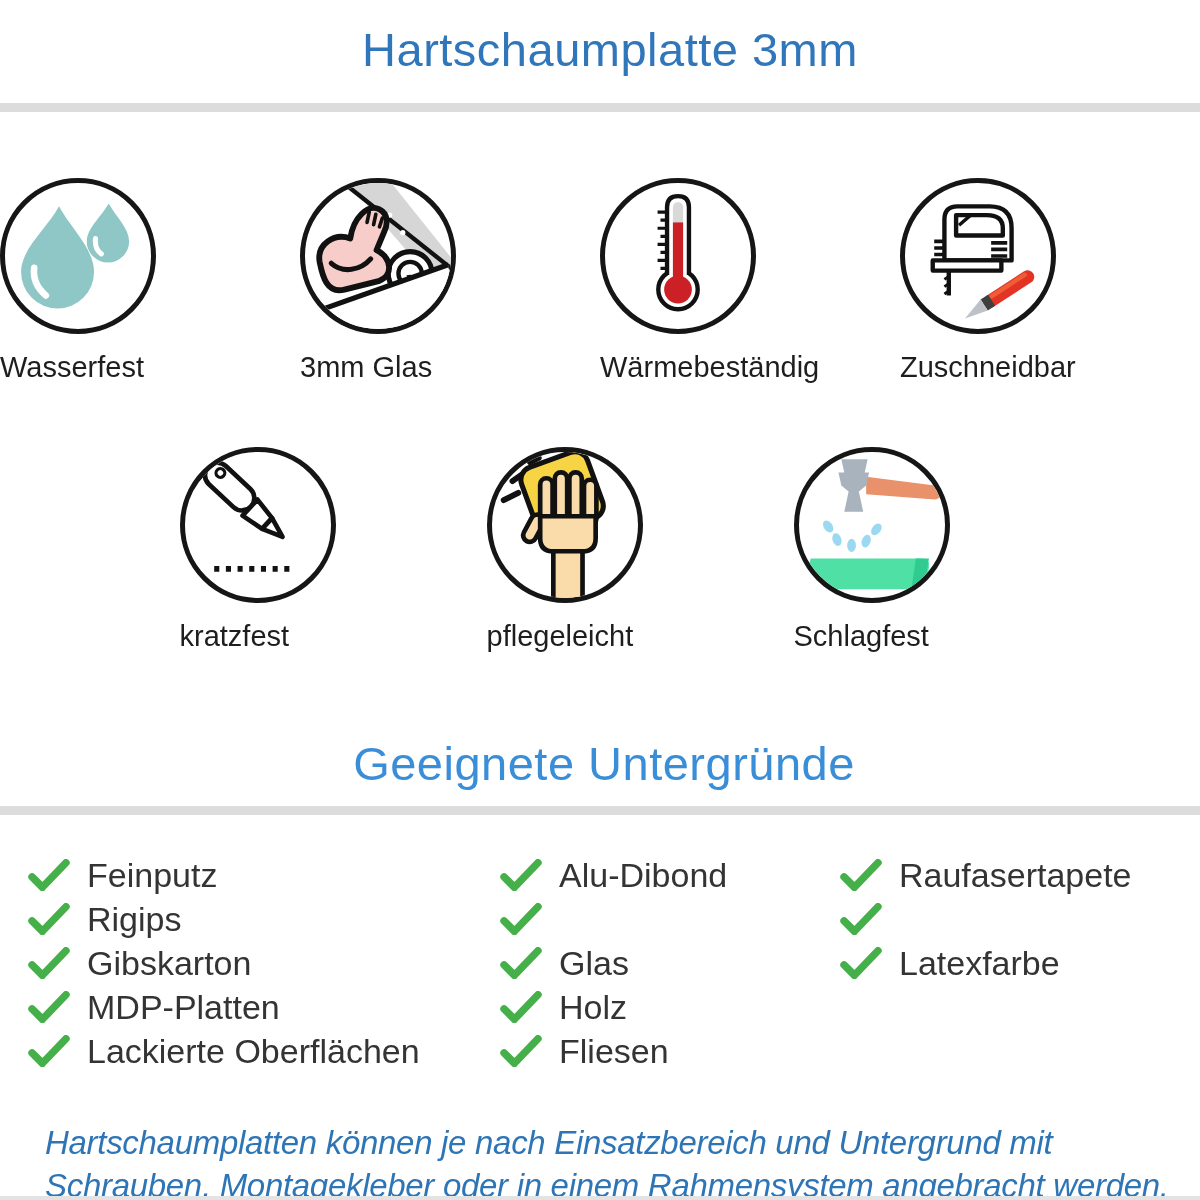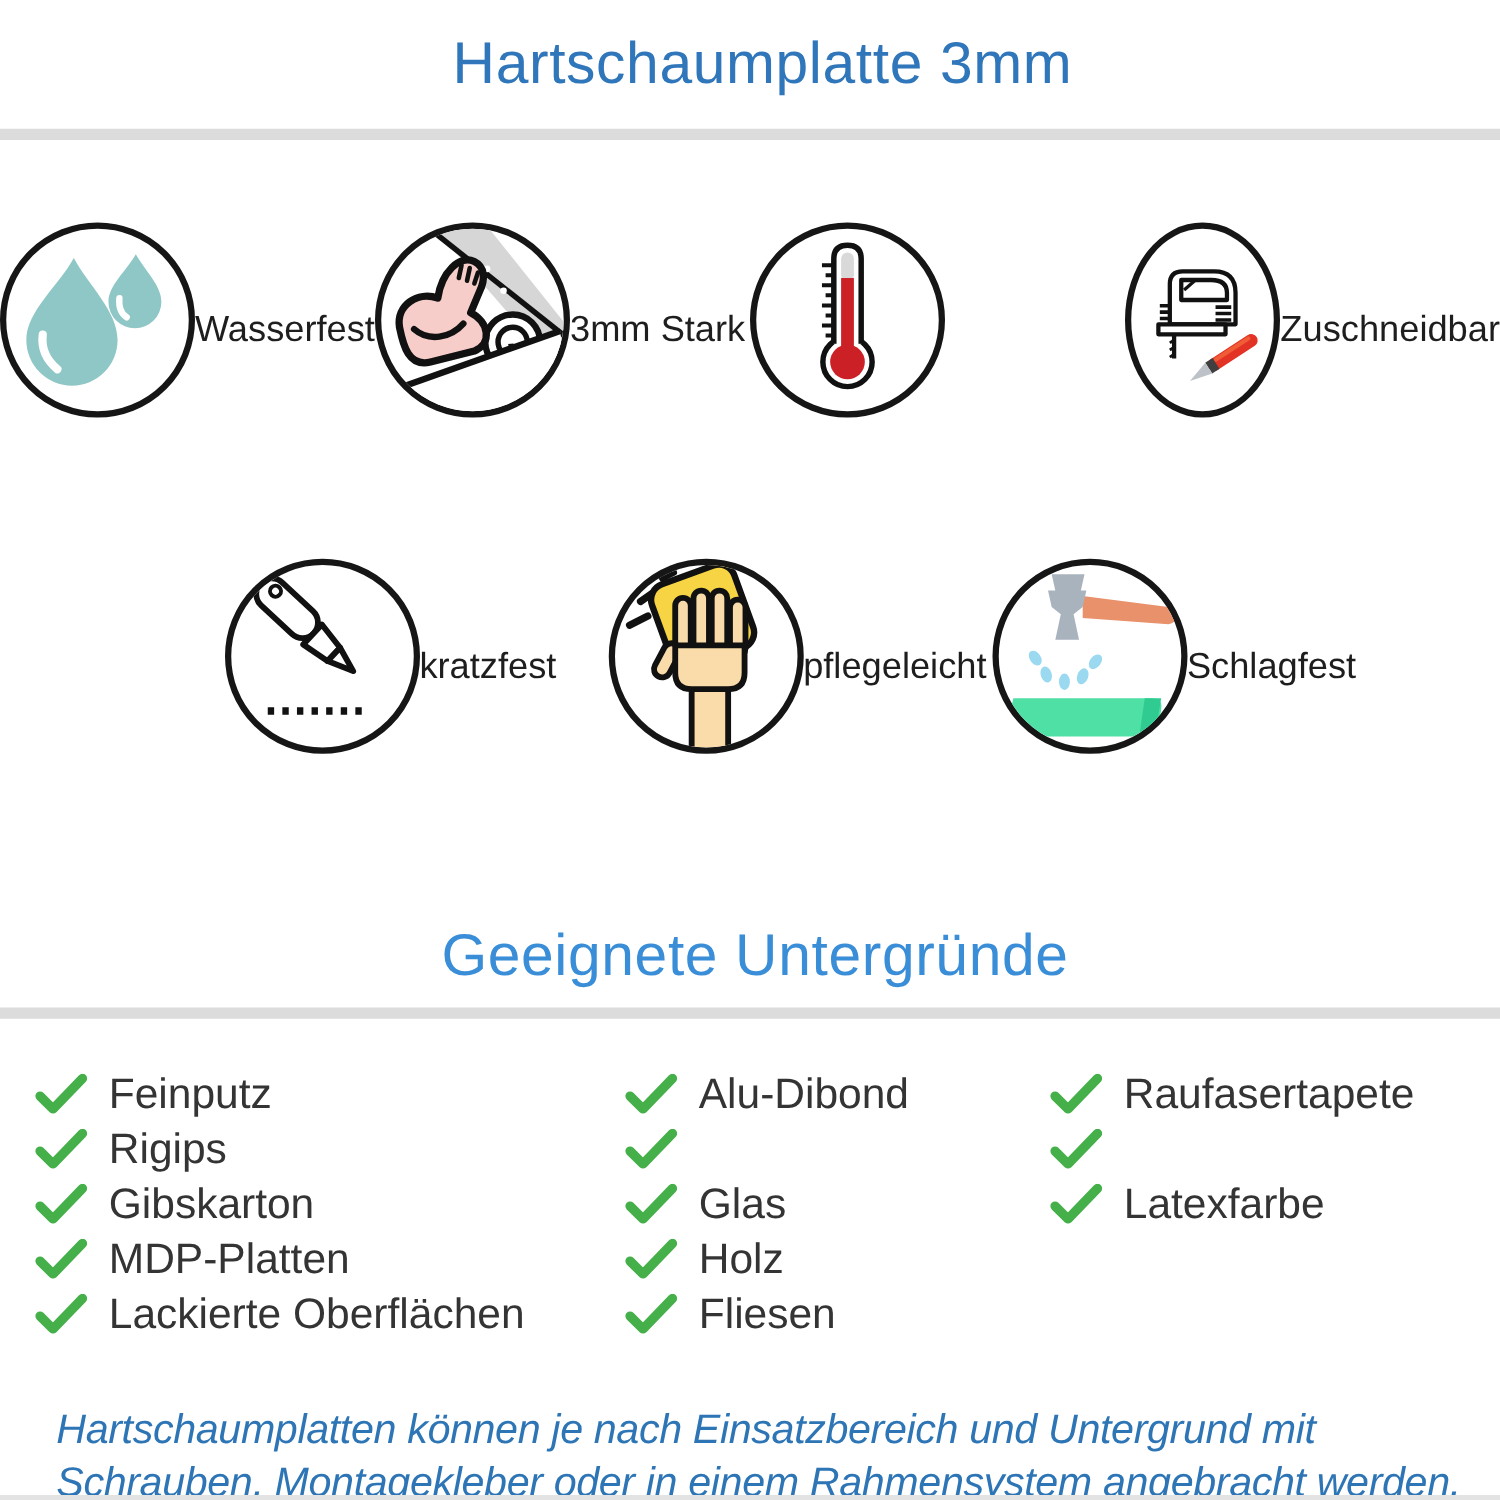--- a/index.html
+++ b/index.html
@@ -11,21 +11,21 @@
     position:absolute;top:22px;left:0;width:100%;text-align:center;
     font-size:47px;color:#3076ba;font-weight:400;letter-spacing:.5px;padding-left:10px;
   }
   .divider{position:absolute;left:0;width:100%;height:9px;background:#dcdcdc;}
   #divider1{top:103px;}
   #divider2{top:806px;}
   #divider3{top:1196px;height:4px;background:#e3e3e3;}
   .features-row{position:absolute;left:0;width:100%;display:flex;justify-content:center;}
   #row1{top:178px;}
   #row2{top:447px;margin-left:40px;}
-  .feature{display:flex;flex-direction:row;align-items:center;width:300px;}
+  .feature{display:flex;flex-direction:column;width:300px;}
   #row2 .feature{width:307px;}
   .circle{
     width:156px;height:156px;box-sizing:border-box;border:5px solid #161616;
     border-radius:50%;overflow:hidden;background:#fff;
   }
   .circle svg{width:100%;height:100%;display:block;}
   .feature-label{margin-top:17px;font-size:29px;color:#1e1e1e;white-space:nowrap;}
   .subheading{
     position:absolute;top:736px;left:4px;width:100%;text-align:center;
     font-size:47px;color:#3a8ed8;font-weight:400;letter-spacing:.5px;
@@ -74,34 +74,35 @@
         <circle cx="61" cy="42" r="1.8" fill="#fff"></circle>
         <circle cx="72" cy="62" r="15" fill="#fff" stroke="#111" stroke-width="3.5"></circle>
         <path d="M72,70 a8,8 0 1 1 8,-8 a4.5,4.5 0 1 1 -9,1" fill="none" stroke="#111" stroke-width="3"></path>
         <polygon points="0,92 98,56 104,104 0,104" fill="#fff"></polygon>
         <line x1="2" y1="90" x2="98" y2="56" stroke="#111" stroke-width="3.5"></line>
         <path d="M10,54 C8,42 20,34 31,38 C33,24 43,14 51,18 C57,21 57,28 54,34 L49,46 C59,51 61,63 51,67 L27,73 C15,76 12,64 10,54 Z" fill="#f6cdc8" stroke="#111" stroke-width="4" stroke-linejoin="round"></path>
         <path d="M18,55 C26,62 38,60 45,52" fill="none" stroke="#111" stroke-width="3.5" stroke-linecap="round"></path>
         <path d="M44,20 l-1.5,7 M48.5,21.5 l-1.5,7 M53,24 l-2,6" stroke="#111" stroke-width="2.5" stroke-linecap="round"></path>
       </svg>
     </div>
-    <div class="feature-label">3mm Stark</div>
+    <div class="feature-label">3mm Glas</div>
   </div>
 
   <div class="feature">
     <div class="circle">
       <svg viewBox="0 0 100 100">
         <circle cx="50" cy="73" r="13.5" fill="#fff" stroke="#111" stroke-width="3"></circle>
         <path d="M42.5,63 V16.5 Q42.5,9 50,9 Q57.5,9 57.5,16.5 V63" fill="#fff" stroke="#111" stroke-width="3"></path>
         <rect x="46.5" y="13" width="7" height="16" rx="3.5" fill="#d9d9d9"></rect>
         <rect x="46.5" y="27" width="7" height="41" fill="#cb2026"></rect>
         <circle cx="50" cy="73" r="9.5" fill="#cb2026"></circle>
         <path d="M36,20 h7 M38,25.5 h5 M36,31 h7 M38,36.5 h5 M36,42 h7 M38,47.5 h5 M36,53 h7 M38,58.5 h5" stroke="#111" stroke-width="2.2"></path>
       </svg>
     </div>
+    <div class="feature-label">Wärmebeständig</div>
   </div>
 
   <div class="feature">
     <div class="circle">
       <svg viewBox="0 0 100 100">
         <g stroke="#111" fill="#fff" stroke-width="3" stroke-linejoin="round">
           <path d="M27,53 V25 Q27,16 36,16 H58 Q73,16 73,31 V53 Z"></path>
           <path d="M35,22 H56 Q67,22 67,31 V36 H35 Z"></path>
           <path d="M37,29 L45,22" stroke-width="2.3"></path>
           <path d="M20,40 h7 M20,44.5 h7 M20,49 h7" stroke-width="2.5"></path>

